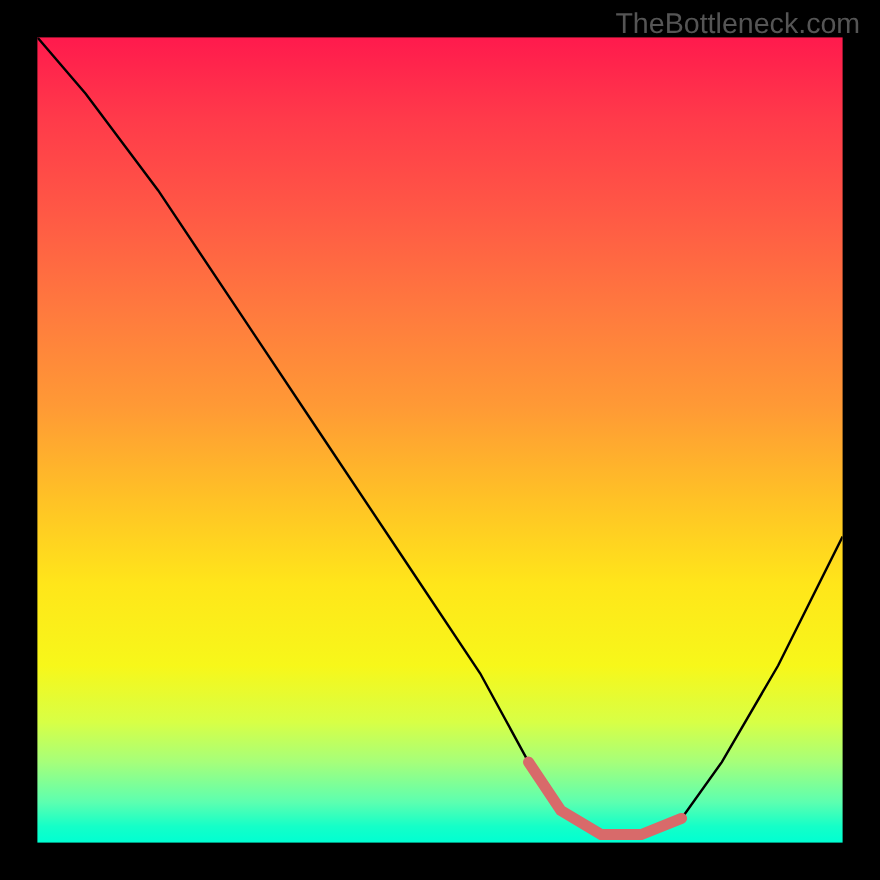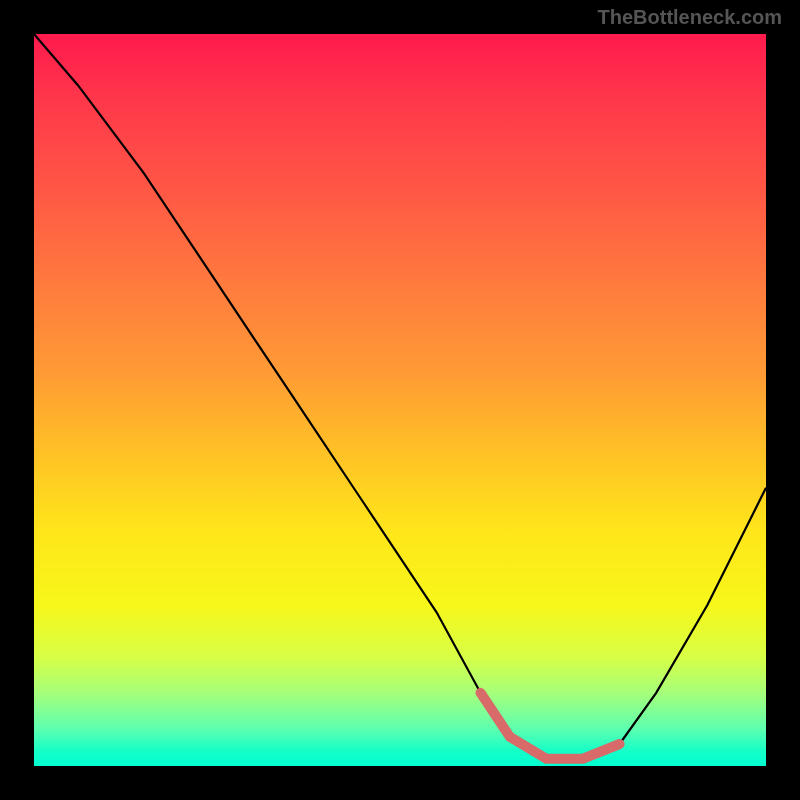--- a/index.html
+++ b/index.html
@@ -9,22 +9,22 @@
     height: 800px;
     background: #000;
     font-family: Arial, sans-serif;
     position: relative;
   }
   .watermark {
     position: absolute;
     top: 6px;
     right: 18px;
     color: #555;
-    font-size: 20px;
-    font-weight: 700;
+    font-size: 26px;
+    font-weight: 400;
     z-index: 10;
   }
   .plot-area {
     position: absolute;
     left: 34px;
     top: 34px;
     width: 732px;
     height: 732px;
     background: linear-gradient(to bottom,
       #ff1a4d 0%,

